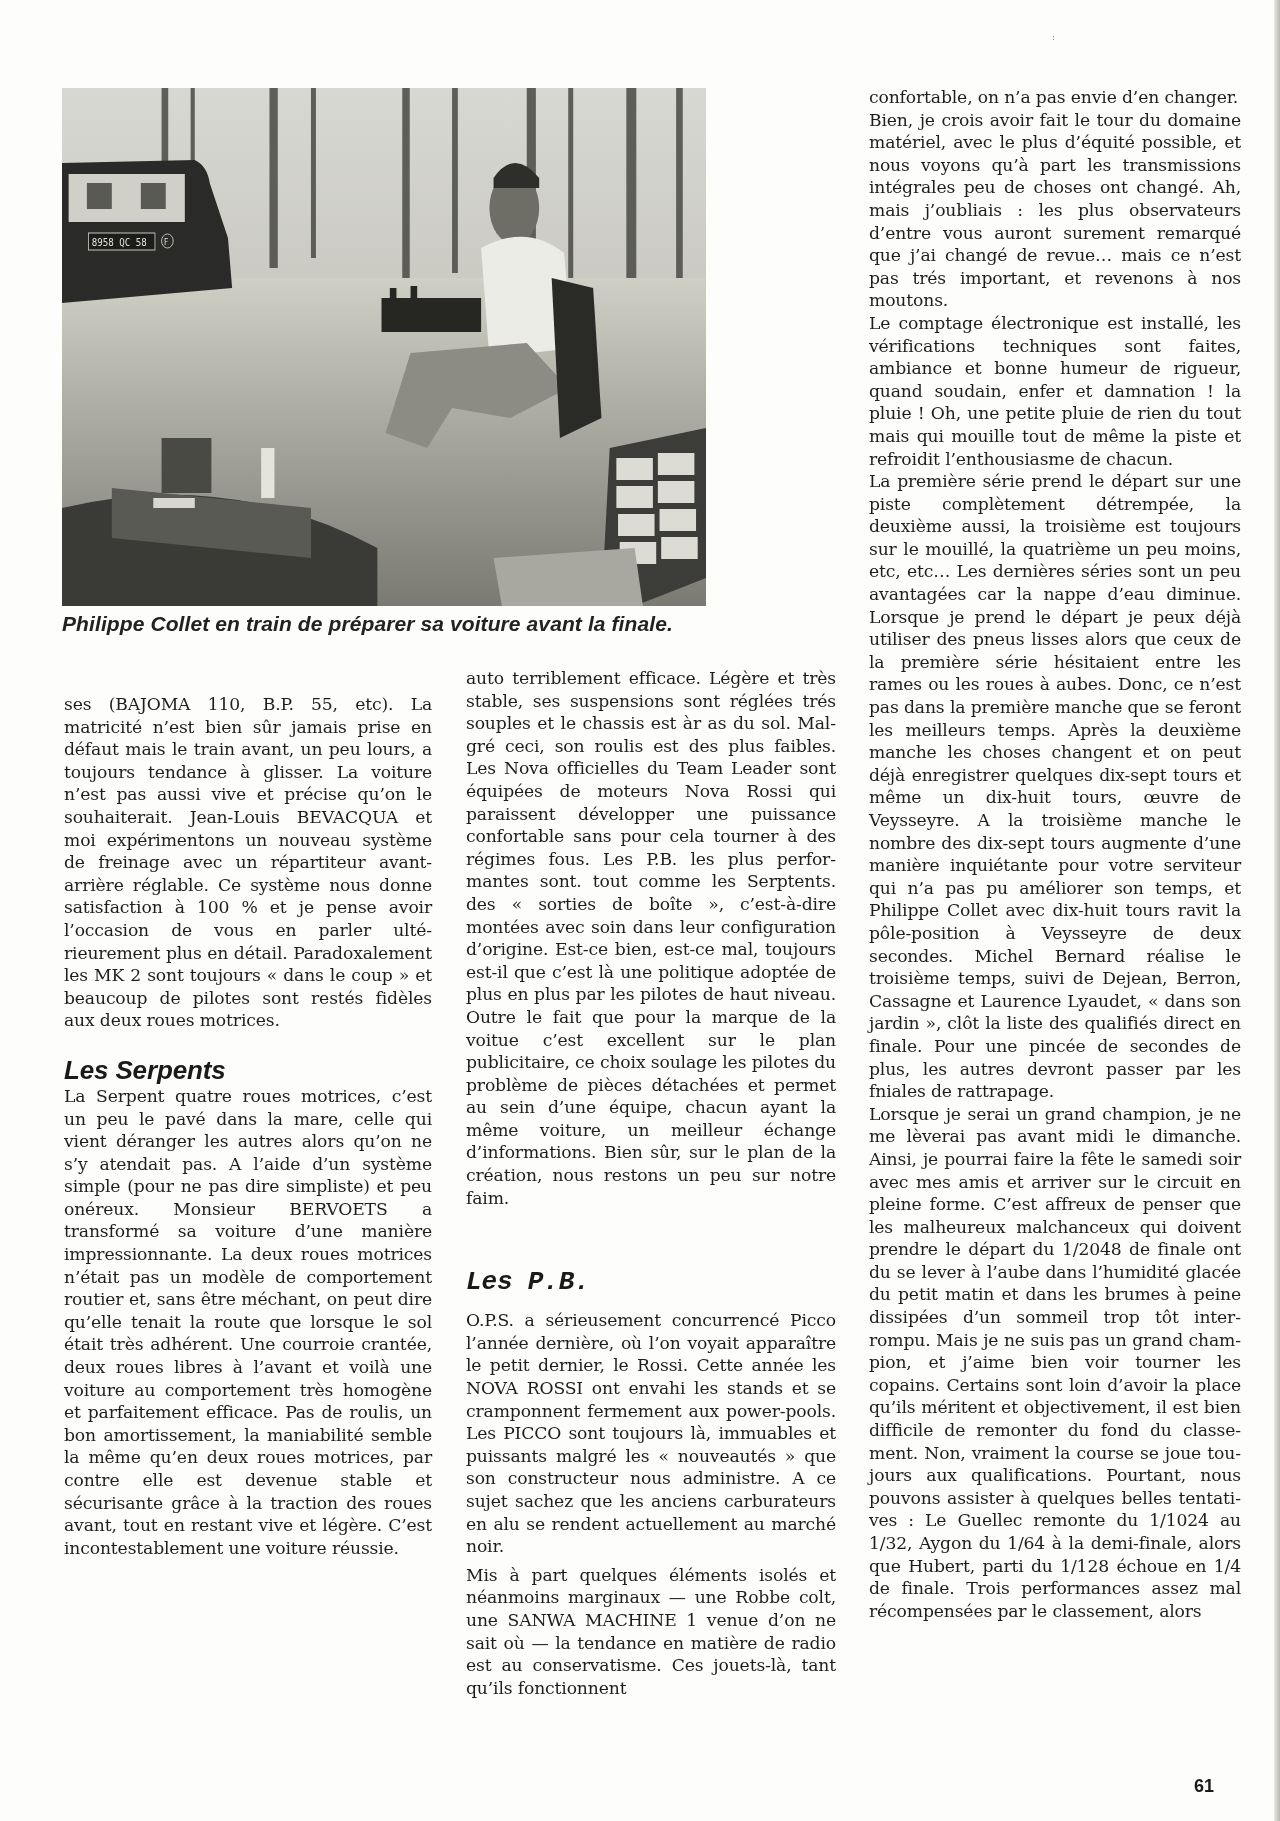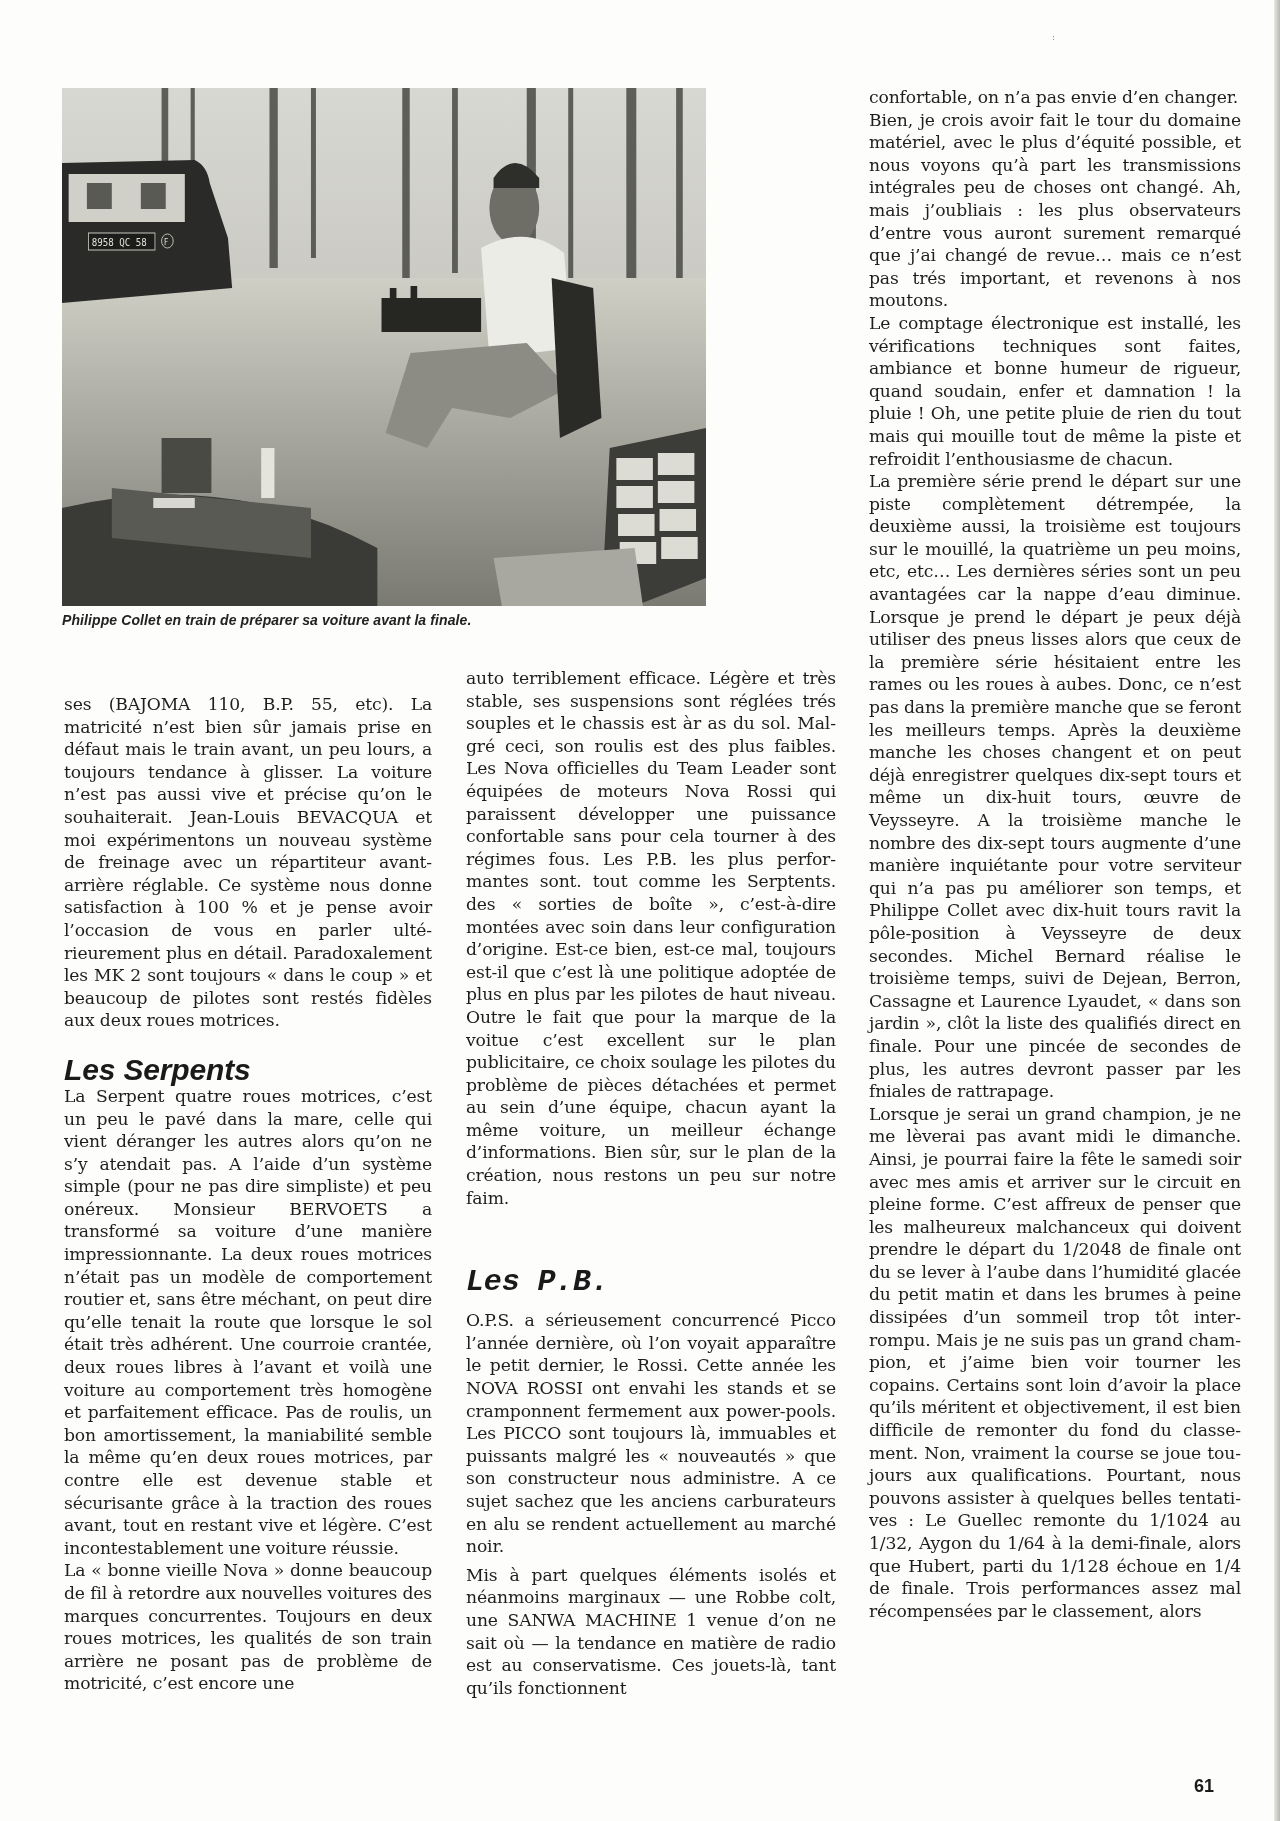--- a/index.html
+++ b/index.html
@@ -16,36 +16,36 @@
     }
     .photo {
       position: absolute; left: 62px; top: 88px; width: 644px; height: 518px;
       overflow: hidden;
       background: #9a9a94;
     }
     .photo svg { display: block; width: 100%; height: 100%; }
     .caption {
       position: absolute; left: 62px; top: 612px; width: 800px;
       font-family: "Liberation Sans", "DejaVu Sans", sans-serif;
-      font-weight: bold; font-style: italic; font-size: 14px;
+      font-weight: bold; font-style: italic; font-size: 21px;
       color: #222; white-space: nowrap; letter-spacing: 0.1px;
     }
     .col {
       position: absolute;
       font-size: 17.2px; line-height: 22.6px;
       text-align: justify; hyphens: manual;
       letter-spacing: -0.15px;
     }
     .col p { margin: 0; }
     .col-left { left: 64px; top: 693px; width: 368px; }
     .col-mid  { left: 466px; top: 667px; width: 370px; }
     .col-right{ left: 869px; top: 86px; width: 372px; }
     .section-heading {
       font-family: "Liberation Sans", "DejaVu Sans", sans-serif;
-      font-weight: bold; font-style: italic; font-size: 30px;
+      font-weight: bold; font-style: italic; font-size: 26px;
       line-height: 26px; color: #1a1a1a; margin: 0;
     }
     .col-left .section-heading { margin-top: 25px; margin-bottom: 2px; }
     .col-mid .section-heading { margin-top: 60px; margin-bottom: 14px; font-family: Liberation Mono, monospace; }
     .para-gap { margin-top: 6px !important; }
     .page-number {
       position: absolute; left: 1194px; top: 1776px;
       font-family: "Liberation Sans", "DejaVu Sans", sans-serif;
       font-weight: bold; font-size: 18px; color: #1a1a1a;
     }
@@ -136,21 +136,20 @@
     <path d="M520 470 L690 460 L700 518 L530 518 Z" fill="#a8a8a0"></path>
   </svg>
 </div>
 
 <div class="caption">Philippe Collet en train de préparer sa voiture avant la finale.</div>
 
 <div class="col col-left">
   <p>ses (BAJOMA 110, B.P. 55, etc). La matricité n’est bien sûr jamais prise en défaut mais le train avant, un peu lours, a toujours tendance à glisser. La voiture n’est pas aussi vive et précise qu’on le souhaiterait. Jean-Louis BEVACQUA et moi expérimentons un nouveau système de freinage avec un répartiteur avant-arrière réglable. Ce système nous donne satisfaction à 100 % et je pense avoir l’occasion de vous en parler ulté­rieurement plus en détail. Paradoxale­ment les MK 2 sont toujours « dans le coup » et beaucoup de pilotes sont res­tés fidèles aux deux roues motrices.</p>
   <h2 class="section-heading">Les Serpents</h2>
   <p>La Serpent quatre roues motrices, c’est un peu le pavé dans la mare, celle qui vient déranger les autres alors qu’on ne s’y atendait pas. A l’aide d’un système simple (pour ne pas dire simpliste) et peu onéreux. Monsieur BERVOETS a transformé sa voiture d’une manière impressionnante. La deux roues motri­ces n’était pas un modèle de comporte­ment routier et, sans être méchant, on peut dire qu’elle tenait la route que lors­que le sol était très adhérent. Une cour­roie crantée, deux roues libres à l’avant et voilà une voiture au comportement très homogène et parfaitement efficace. Pas de roulis, un bon amortissement, la maniabilité semble la même qu’en deux roues motrices, par contre elle est deve­nue stable et sécurisante grâce à la trac­tion des roues avant, tout en restant vive et légère. C’est incontestablement une voiture réussie.</p>
-  <p>La « bonne vieille Nova » donne beau­coup de fil à retordre aux nouvelles voi­tures des marques concurrentes. Tou­jours en deux roues motrices, les quali­tés de son train arrière ne posant pas de problème de motricité, c’est encore une</p>
 </div>
 
 <div class="col col-mid">
   <p>auto terriblement efficace. Légère et très stable, ses suspensions sont réglées trés souples et le chassis est àr as du sol. Mal­gré ceci, son roulis est des plus faibles. Les Nova officielles du Team Leader sont équipées de moteurs Nova Rossi qui paraissent développer une puissance confortable sans pour cela tourner à des régimes fous. Les P.B. les plus perfor­mantes sont. tout comme les Serptents. des « sorties de boîte », c’est-à-dire montées avec soin dans leur configura­tion d’origine. Est-ce bien, est-ce mal, toujours est-il que c’est là une politique adoptée de plus en plus par les pilotes de haut niveau. Outre le fait que pour la marque de la voitue c’est excellent sur le plan publicitaire, ce choix soulage les pilotes du problème de pièces détachées et permet au sein d’une équipe, chacun ayant la même voiture, un meilleur échange d’informations. Bien sûr, sur le plan de la création, nous restons un peu sur notre faim.</p>
   <h2 class="section-heading">Les P.B.</h2>
   <p>O.P.S. a sérieusement concurrencé Picco l’année dernière, où l’on voyait apparaître le petit dernier, le Rossi. Cette année les NOVA ROSSI ont envahi les stands et se cramponnent fer­mement aux power-pools. Les PICCO sont toujours là, immuables et puissants malgré les « nouveautés » que son cons­tructeur nous administre. A ce sujet sachez que les anciens carburateurs en alu se rendent actuellement au marché noir.</p>
   <p class="para-gap">Mis à part quelques éléments isolés et néanmoins marginaux — une Robbe colt, une SANWA MACHINE 1 venue d’on ne sait où — la tendance en matière de radio est au conservatisme. Ces jouets-là, tant qu’ils fonctionnent</p>
 </div>
 
 <div class="col col-right">

